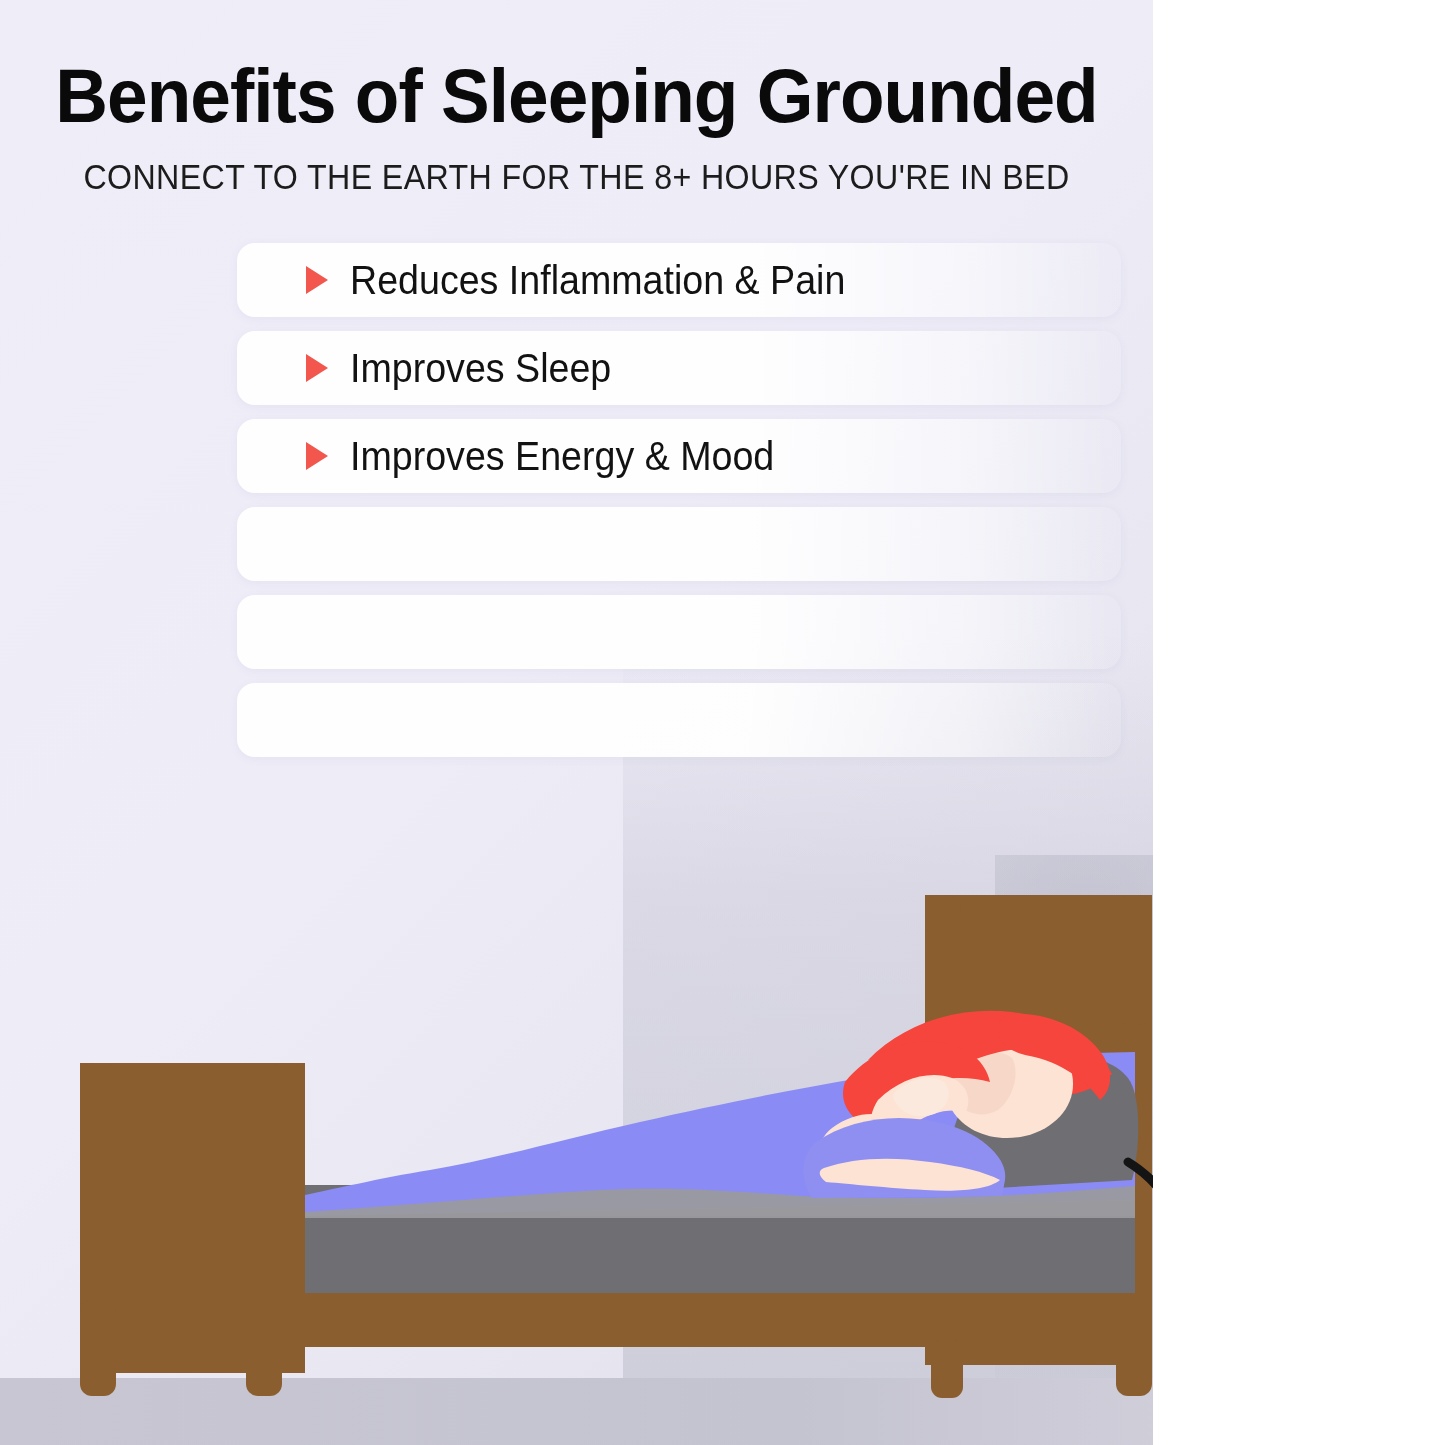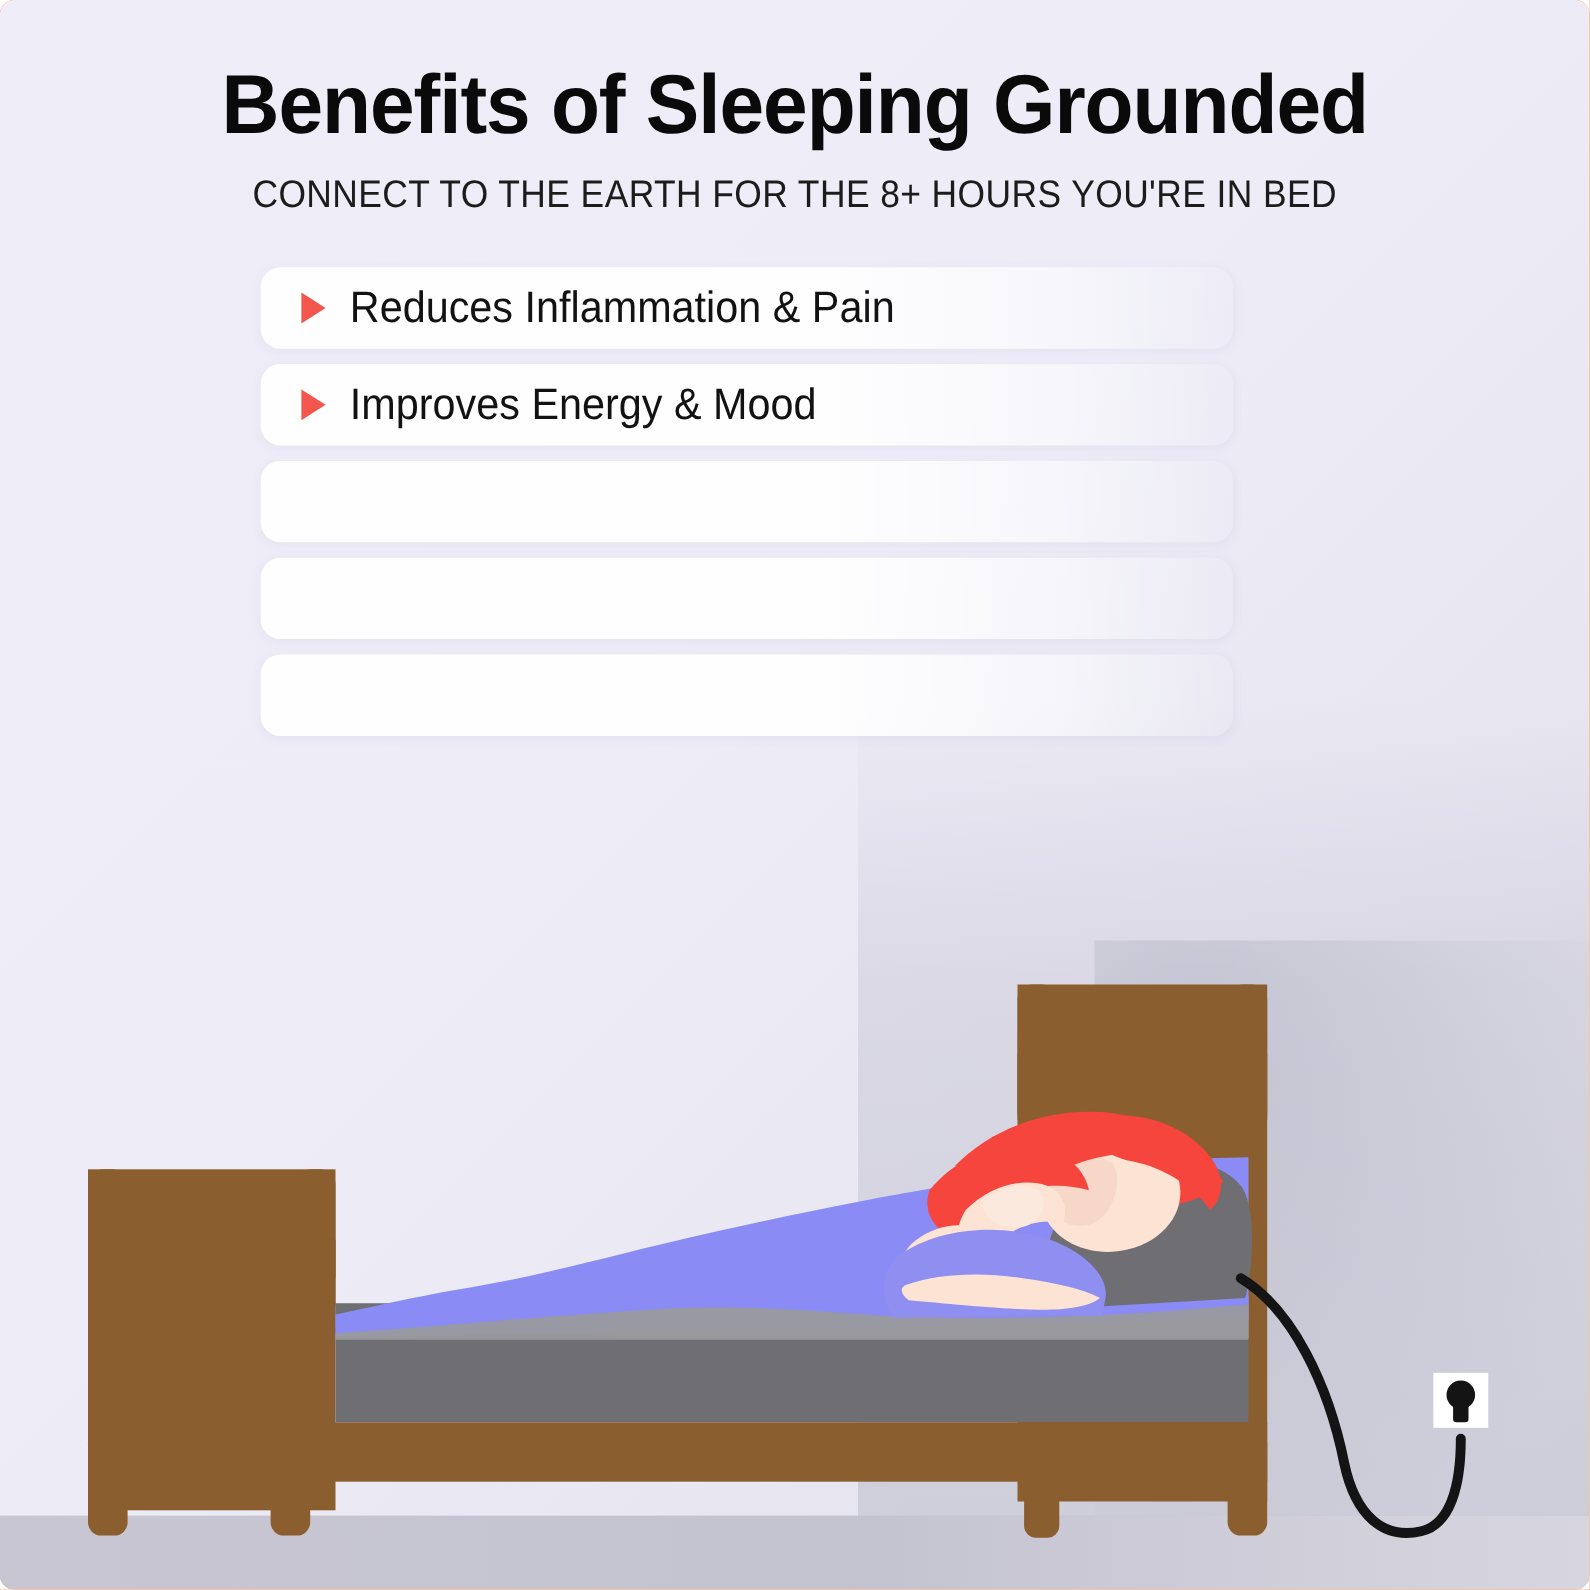--- a/index.html
+++ b/index.html
@@ -5,25 +5,24 @@
   html, body {
     margin: 0;
     padding: 0;
     background: #ffffff;
   }
   body {
     font-family: "Liberation Sans", sans-serif;
   }
   #poster {
     position: relative;
-    width: 1445px;
+    width: 1153px;
     height: 1445px;
     overflow: hidden;
-    background: #f97316;
-    border-radius: 13px;
+    background: #fdba74;
   }
   
   .bg-base {
     position: absolute;
     inset: 0;
     background: linear-gradient(135deg, #eeedf8 0%, #edecf7 45%, #e7e6f1 70%, #dedde8 100%);
   }
   .bg-rightwash {
     position: absolute;
     right: 0;
@@ -72,20 +71,21 @@
     position: absolute;
     left: 237px;
     top: 243px;
     width: 1000px;
   }
   .benefit-row {
     position: relative;
     height: 74px;
     margin-bottom: 14px;
     display: flex;
+    padding-left: 32px;
   }
   .pill {
     position: absolute;
     left: 0;
     top: 0;
     height: 74px;
     border-radius: 18px;
     background: linear-gradient(90deg,
       rgba(255,255,255,0.97) 0%,
       rgba(255,255,255,0.95) 58%,
@@ -140,20 +140,27 @@
     <h1 class="title">Benefits of Sleeping Grounded</h1>
     <p class="subtitle">CONNECT TO THE EARTH FOR THE 8+ HOURS YOU'RE IN BED</p>
   </div>
 
   <div class="benefits" id="benefits-list">
       <div class="benefit-row">
         <div class="pill" style="width: 884px;"></div>
         <div class="benefit-content">
           <span class="tri-icon"></span>
           <span class="benefit-label">Reduces Inflammation &amp; Pain</span>
+        </div>
+      </div>
+      <div class="benefit-row">
+        <div class="pill" style="width: 884px;"></div>
+        <div class="benefit-content">
+          <span class="tri-icon"></span>
+          <span class="benefit-label">Improves Sleep</span>
         </div>
       </div>
       <div class="benefit-row">
         <div class="pill" style="width: 884px;"></div>
         <div class="benefit-content">
           <span class="tri-icon"></span>
           <span class="benefit-label">Improves Energy &amp; Mood</span>
         </div>
       </div>
       <div class="benefit-row">

